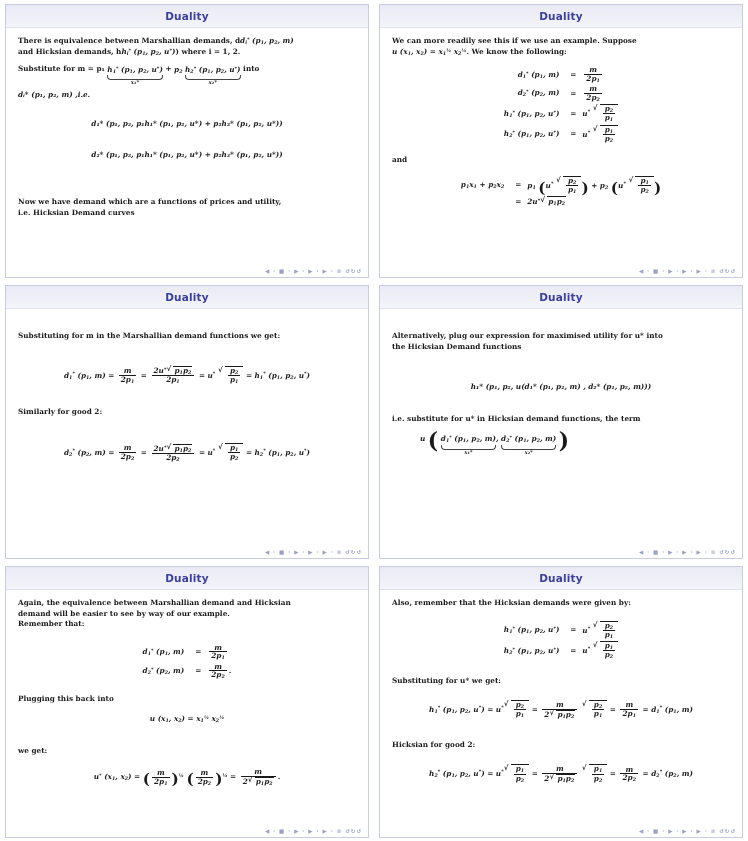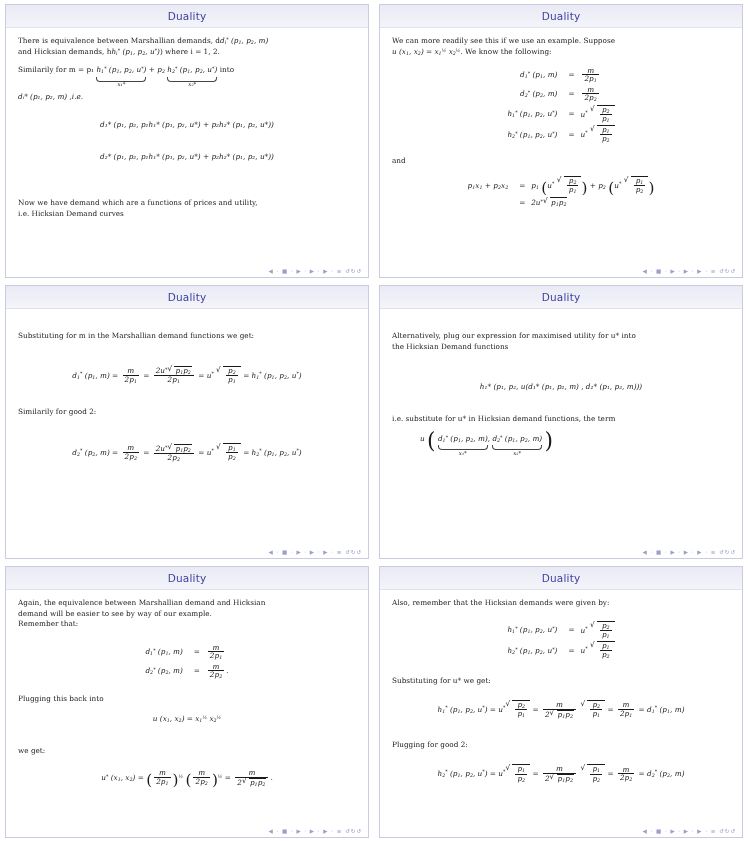--- a/index.html
+++ b/index.html
@@ -14,20 +14,21 @@
     display:grid;
     grid-template-columns:374px 374px;
     grid-template-rows:281px 281px 279px;
     box-sizing:border-box;
   }
   .slide{
     box-sizing:border-box;
     padding:4px 5px 3px 5px;
     position:relative;
     overflow:hidden;
+    font-weight:bold;
   }
   .frame{
     box-sizing:border-box;
     width:100%;height:100%;
     border:1px solid #c9cbe0;
     background:#ffffff;
     position:relative;
     overflow:hidden;
   }
   .titlebar{
@@ -106,21 +107,21 @@
     <div class="frame">
       <div class="titlebar">
         <span class="title">Duality</span>
       </div>
       <div class="body">
         <p>
           <span>There is equivalence between Marshallian demands, d</span><span class="math">d<sub>i</sub><sup>*</sup></span><span class="math"> (p<sub>1</sub>, p<sub>2</sub>, m)</span><br>
           <span>and Hicksian demands, h</span><span class="math">h<sub>i</sub><sup>*</sup></span><span class="math"> (p<sub>1</sub>, p<sub>2</sub>, u<sup>*</sup>)</span><span>) where i = 1, 2.</span>
         </p>
         <p>
-          <span>Similarily for m = p₁</span>
+          <span>Substitute for m = p₁</span>
           <span class="underbrace">
             <span class="math">h<sub>1</sub><sup>*</sup> (p<sub>1</sub>, p<sub>2</sub>, u<sup>*</sup>)</span>
             <span class="ub"></span><span class="lbl">x₁*</span>
           </span>
           <span class="up">+</span> <span class="math">p<sub>2</sub></span>
           <span class="underbrace">
             <span class="math">h<sub>2</sub><sup>*</sup> (p<sub>1</sub>, p<sub>2</sub>, u<sup>*</sup>)</span>
             <span class="ub"></span><span class="lbl">x₂*</span>
           </span>
           <span>into</span>
@@ -194,21 +195,21 @@
       </div>
       <div class="body" style="padding-top:22px">
         <p>Substituting for m in the Marshallian demand functions we get:</p>
         <div class="eq math" style="margin-top:24px">
           d<sub>1</sub><sup>*</sup> (p<sub>1</sub>, m) =
           <span class="frac"><span class="num">m</span><span class="den">2p<sub>1</sub></span></span> =
           <span class="frac"><span class="num">2u<sup>*</sup><span class="sqrt"><span class="rad">p<sub>1</sub>p<sub>2</sub></span></span></span><span class="den">2p<sub>1</sub></span></span> =
           u<sup>*</sup> <span class="sqrt"><span class="rad"><span class="frac"><span class="num">p<sub>2</sub></span><span class="den">p<sub>1</sub></span></span></span></span> =
           h<sub>1</sub><sup>*</sup> (p<sub>1</sub>, p<sub>2</sub>, u<sup>*</sup>)
         </div>
-        <p style="margin-top:22px">Similarily for good 2:</p>
+        <p style="margin-top:22px">Similarly for good 2:</p>
         <div class="eq math" style="margin-top:26px">
           d<sub>2</sub><sup>*</sup> (p<sub>2</sub>, m) =
           <span class="frac"><span class="num">m</span><span class="den">2p<sub>2</sub></span></span> =
           <span class="frac"><span class="num">2u<sup>*</sup><span class="sqrt"><span class="rad">p<sub>1</sub>p<sub>2</sub></span></span></span><span class="den">2p<sub>2</sub></span></span> =
           u<sup>*</sup> <span class="sqrt"><span class="rad"><span class="frac"><span class="num">p<sub>1</sub></span><span class="den">p<sub>2</sub></span></span></span></span> =
           h<sub>2</sub><sup>*</sup> (p<sub>1</sub>, p<sub>2</sub>, u<sup>*</sup>)
         </div>
       </div>
       <div class="navdots">◀ · ■ · ▶ · ▶ · ▶ ·  ≡  ↺↻↺</div>
     </div>
@@ -302,21 +303,21 @@
               <span class="c3">u<sup>*</sup> <span class="sqrt"><span class="rad"><span class="frac"><span class="num">p<sub>1</sub></span><span class="den">p<sub>2</sub></span></span></span></span></span>
             </div>
         </div>
         <p style="margin-top:14px">Substituting for u* we get:</p>
         <div class="eq math" style="margin-top:14px">
           h<sub>1</sub><sup>*</sup> (p<sub>1</sub>, p<sub>2</sub>, u<sup>*</sup>) = u<sup>*</sup><span class="sqrt"><span class="rad"><span class="frac"><span class="num">p<sub>2</sub></span><span class="den">p<sub>1</sub></span></span></span></span> =
           <span class="frac"><span class="num">m</span><span class="den">2<span class="sqrt"><span class="rad">p<sub>1</sub>p<sub>2</sub></span></span></span></span>
           <span class="sqrt"><span class="rad"><span class="frac"><span class="num">p<sub>2</sub></span><span class="den">p<sub>1</sub></span></span></span></span> =
           <span class="frac"><span class="num">m</span><span class="den">2p<sub>1</sub></span></span> = d<sub>1</sub><sup>*</sup> (p<sub>1</sub>, m)
         </div>
-        <p style="margin-top:14px">Plugging for good 2:</p>
+        <p style="margin-top:14px">Hicksian for good 2:</p>
         <div class="eq math" style="margin-top:14px">
           h<sub>2</sub><sup>*</sup> (p<sub>1</sub>, p<sub>2</sub>, u<sup>*</sup>) = u<sup>*</sup><span class="sqrt"><span class="rad"><span class="frac"><span class="num">p<sub>1</sub></span><span class="den">p<sub>2</sub></span></span></span></span> =
           <span class="frac"><span class="num">m</span><span class="den">2<span class="sqrt"><span class="rad">p<sub>1</sub>p<sub>2</sub></span></span></span></span>
           <span class="sqrt"><span class="rad"><span class="frac"><span class="num">p<sub>1</sub></span><span class="den">p<sub>2</sub></span></span></span></span> =
           <span class="frac"><span class="num">m</span><span class="den">2p<sub>2</sub></span></span> = d<sub>2</sub><sup>*</sup> (p<sub>2</sub>, m)
         </div>
       </div>
       <div class="navdots">◀ · ■ · ▶ · ▶ · ▶ ·  ≡  ↺↻↺</div>
     </div>
   </div>

